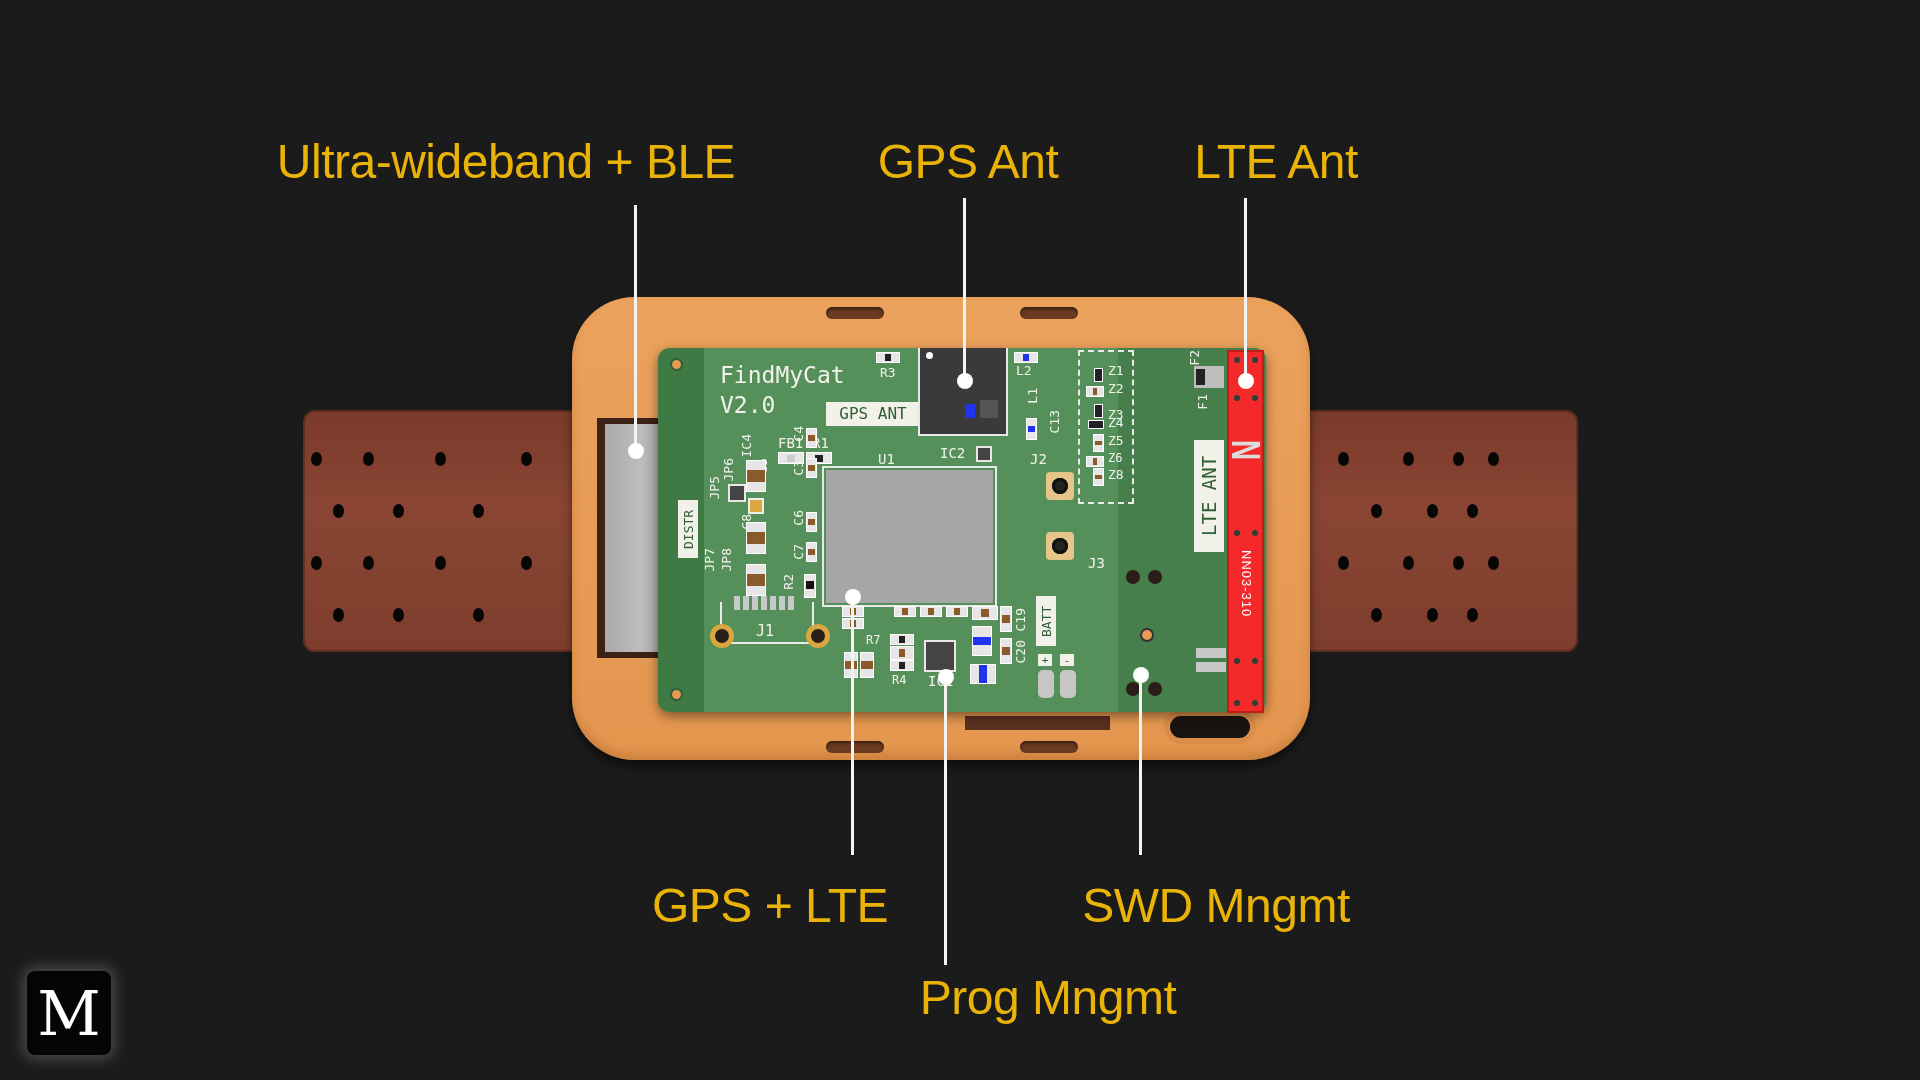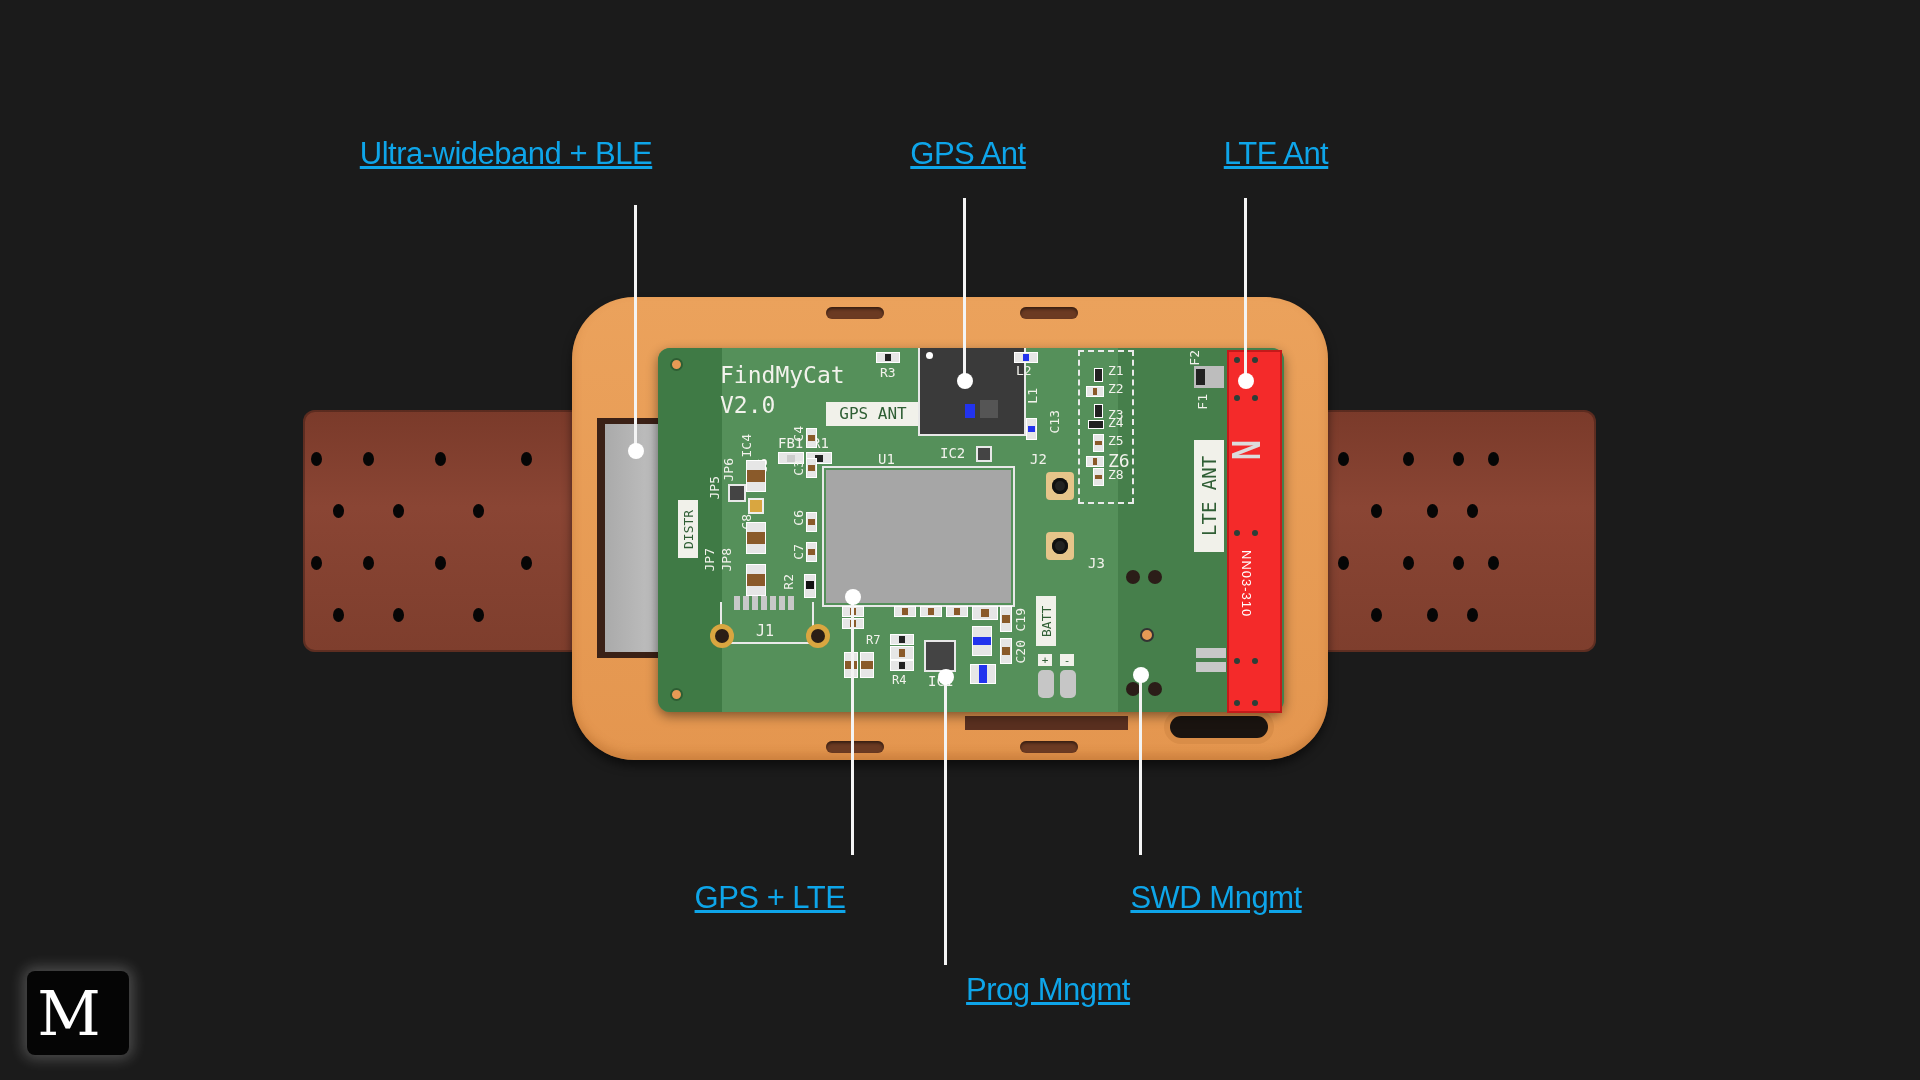--- a/index.html
+++ b/index.html
@@ -1,18 +1,18 @@
 <!DOCTYPE html>
 <html><head>
 <meta charset="utf-8">
 <style>
   html,body{margin:0;padding:0;}
   body{width:1920px;height:1080px;background:#1b1b1b;position:relative;overflow:hidden;font-family:"Liberation Sans","DejaVu Sans",sans-serif;}
-  .abs{position:absolute;padding-left:18px;}
-  .label{position:absolute;color:#0ea5e9;font-size:31px;font-weight:400;white-space:nowrap;letter-spacing:-0.5px;transform:translateX(-50%);line-height:1;text-decoration:underline;}
+  .abs{position:absolute;}
+  .label{position:absolute;color:#eab308;font-size:48px;font-weight:400;white-space:nowrap;letter-spacing:-0.5px;transform:translateX(-50%);line-height:1;}
   .leader{position:absolute;width:3px;background:#f4f4f4;}
   .dot{position:absolute;width:16px;height:16px;border-radius:50%;background:#fff;transform:translate(-50%,-50%);}
   
   .strap{left:303px;top:410px;width:1275px;height:242px;border-radius:12px;
     background:linear-gradient(180deg,#7a3a2a 0%,#8a4534 40%,#7e3e2d 100%);box-shadow:inset 0 0 0 2px rgba(0,0,0,.25);}
   .hole{position:absolute;width:11px;height:14px;border-radius:50%;background:#060606;}
   
   .case{left:572px;top:297px;width:738px;height:463px;border-radius:62px;
     background:linear-gradient(180deg,#eba25c 0%,#e4964f 100%);box-shadow:0 6px 10px rgba(0,0,0,.5), inset 0 -6px 10px rgba(160,90,30,.35);}
   .slot{position:absolute;height:12px;width:58px;border-radius:7px;background:#6b3a22;box-shadow:inset 0 2px 3px rgba(0,0,0,.5);}
@@ -138,21 +138,21 @@
   <div class="ufl" style="left:388px;top:124px;"></div>
   <div class="ufl" style="left:388px;top:184px;"></div>
   <div class="silk" style="left:430px;top:208px;font-size:14px;">J3</div>
 
   <div style="position:absolute;left:420px;top:2px;width:52px;height:150px;border:2px dashed #eaeaea;border-left-width:2px;"></div>
   <div class="silk" style="left:450px;top:16px;font-size:13px;">Z1</div>
   <div class="silk" style="left:450px;top:34px;font-size:13px;">Z2</div>
   <div class="silk" style="left:450px;top:52px;font-size:13px;margin-top:8px;">Z3</div>
   <div class="silk" style="left:450px;top:68px;font-size:13px;">Z4</div>
   <div class="silk" style="left:450px;top:86px;font-size:13px;">Z5</div>
-  <div class="silk" style="left:450px;top:104px;font-size:18px;">Z6</div>
+  <div class="silk" style="left:450px;top:104px;font-size:12px;">Z6</div>
   <div class="silk" style="left:450px;top:120px;font-size:13px;">Z8</div>
   <div class="smd" style="left:436px;top:20px;width:7px;height:12px;background:#222"></div>
   <div class="smd" style="left:428px;top:38px;width:16px;height:9px;">
       <i></i>
     </div>
   <div class="smd" style="left:436px;top:56px;width:7px;height:12px;background:#222"></div>
   <div class="smd" style="left:430px;top:72px;width:14px;height:7px;background:#222"></div>
   <div class="smd" style="left:435px;top:86px;width:9px;height:16px;">
       <i style="left:15%;top:35%;width:70%;height:30%"></i>
     </div>

